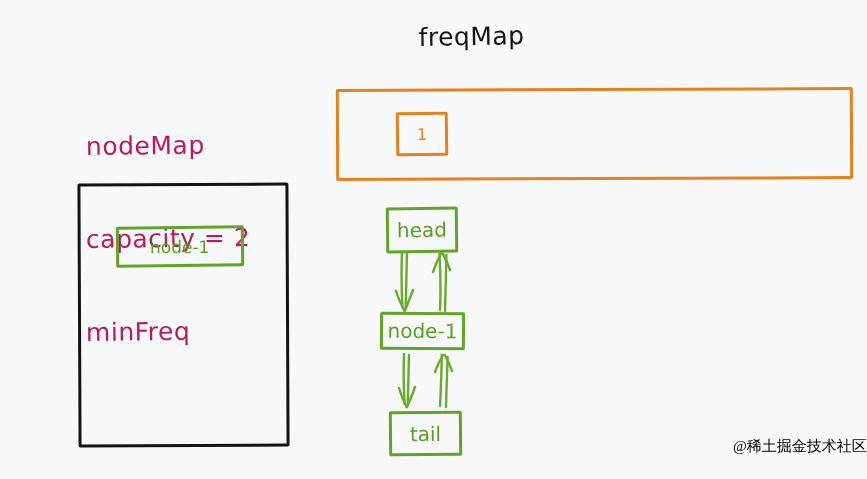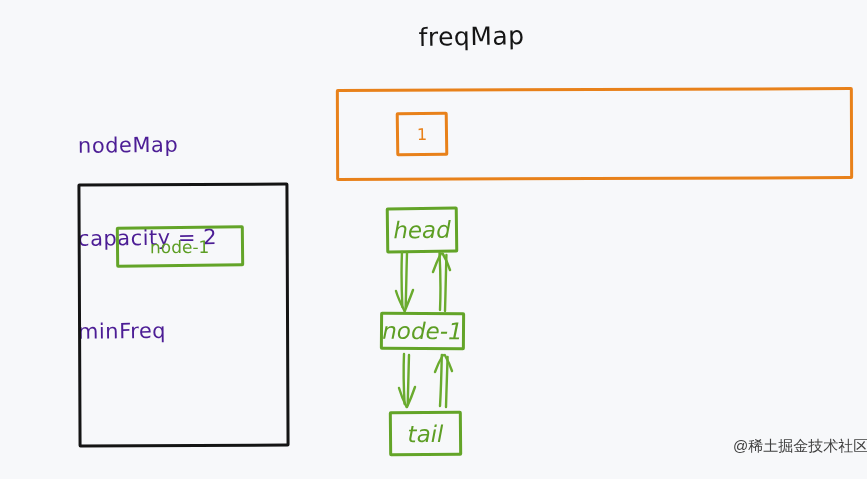--- a/index.html
+++ b/index.html
@@ -32,24 +32,24 @@
   }
   #freqmap-title {
     left: 0; top: 22px;
     width: 867px;
     text-align: center;
     font-size: 25px;
     color: #151515;
     transform: rotate(-1deg);
   }
   #nodemap-label {
-    left: 40px; top: 68px;
-    font-size: 21px;
+    left: 48px; top: 68px;
+    font-size: 25px;
     line-height: 31px;
-    color: #4c1d95;
+    color: #be185d;
   }
   #nodemap-label div { transform: rotate(-0.7deg); }
 
   
   .box {
     box-sizing: border-box;
     display: flex;
     align-items: center;
     justify-content: center;
     background: transparent;
@@ -95,22 +95,21 @@
   #freq-key-1 .box-label {
     color: #e8811a; font-size: 16px;
   }
 
   .green-node {
     border: 3.5px solid #63a428;
     border-radius: 2px;
   }
   .green-node .box-label {
     color: #5d9e24;
-    font-size: 23px;
-    font-style: italic;
+    font-size: 20px;
   }
   #list-head {
     left: 348px; top: 207px;
     width: 72px; height: 46px;
     transform: rotate(-0.7deg);
   }
   #list-node1 {
     left: 342px; top: 312px;
     width: 85px; height: 38px;
     transform: rotate(0.4deg);
@@ -121,22 +120,22 @@
     transform: rotate(-0.5deg);
   }
 
   
   .arrow-svg { position: absolute; overflow: visible; }
 
   
   #watermark {
     left: 695px; top: 437px;
     font-size: 15px;
-    color: #404040;
-    font-family: Liberation Sans, sans-serif;
+    color: #000000;
+    font-family: Liberation Serif, serif;
     white-space: pre;
   }
 </style>
 </head>
 <body>
 
 <div id="canvas">
 
   <div class="abs hand" id="freqmap-title">freqMap</div>
 

